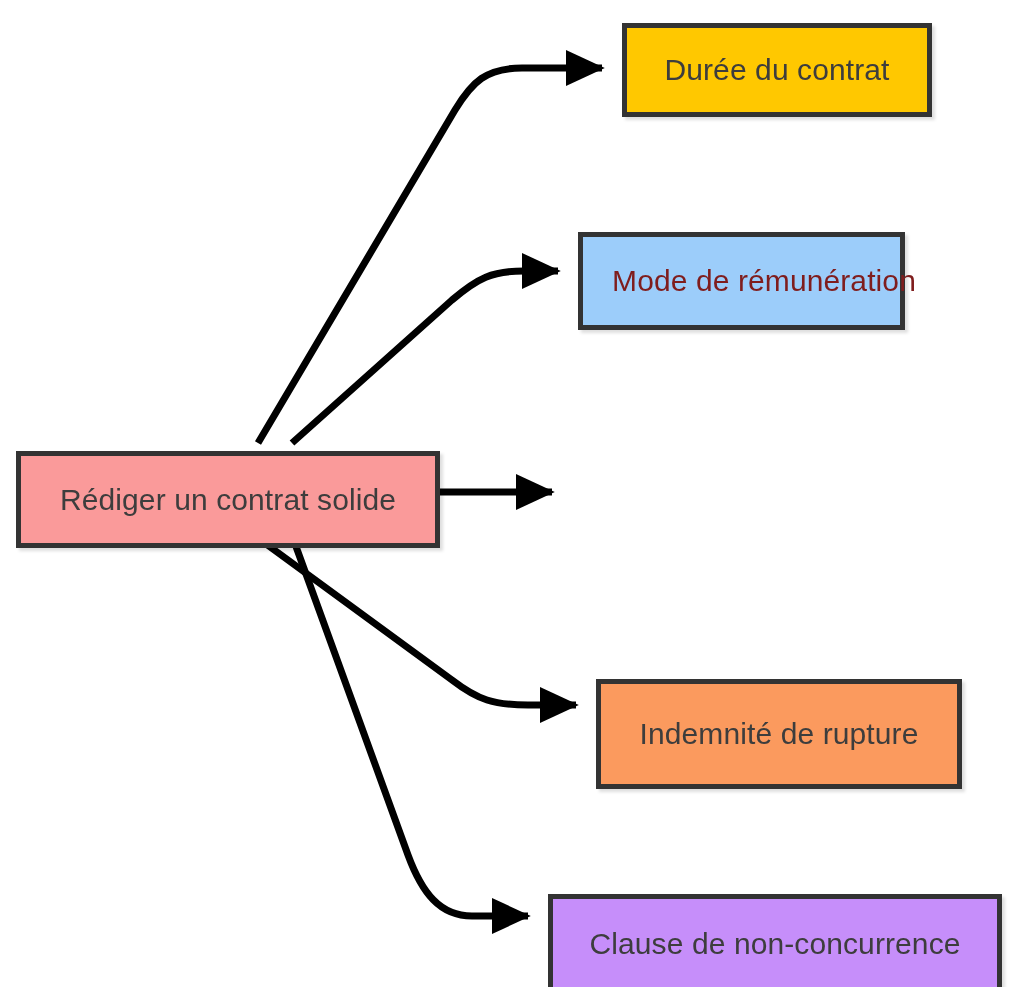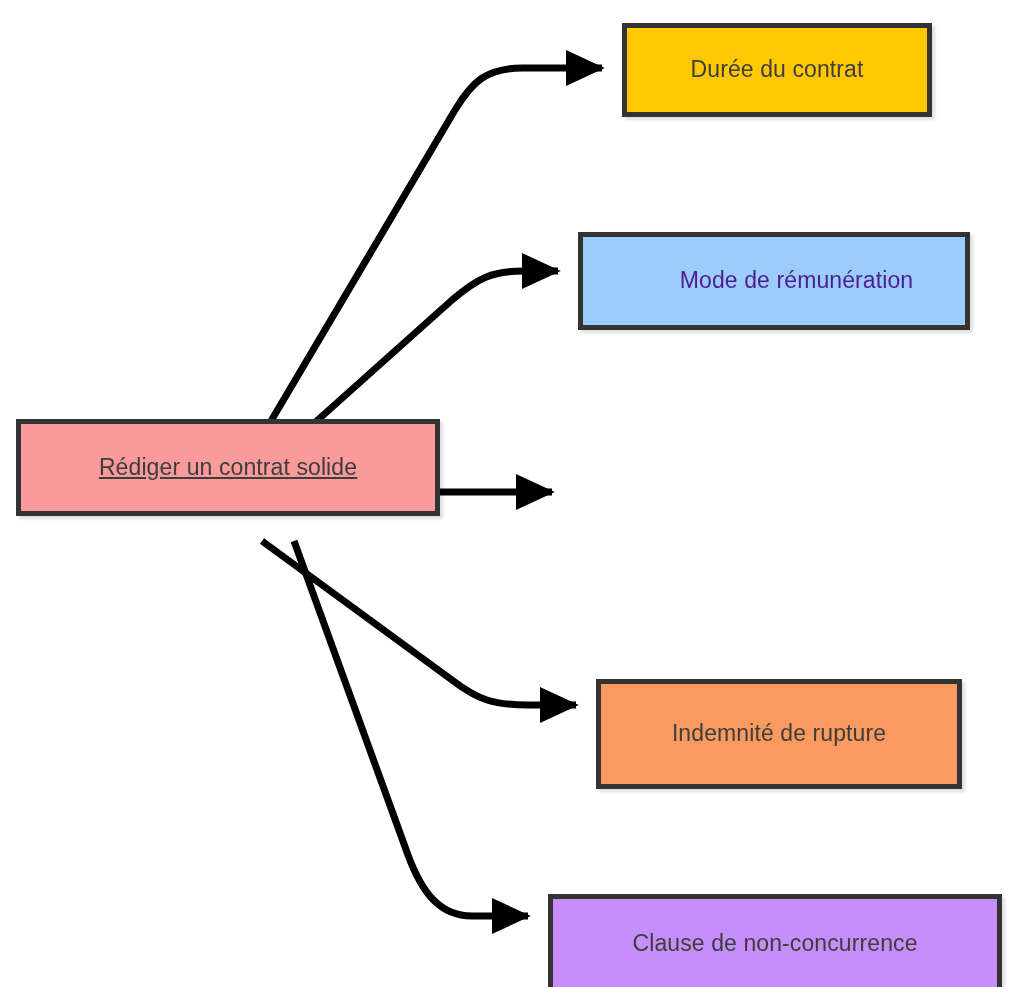--- a/index.html
+++ b/index.html
@@ -27,21 +27,21 @@
   }
   .node {
     position: absolute;
     box-sizing: border-box;
     border: 5px solid #333333;
     display: flex;
     align-items: center;
     justify-content: center;
     text-align: center;
     color: #3d3d3d;
-    font-size: 23px;
+    font-size: 30px;
     line-height: 1.2;
     letter-spacing: 0.1px;
     box-shadow: 3px 3px 3px rgba(0,0,0,0.13);
     white-space: nowrap;
   }
   .node-label {
     display: block;
     padding: 0 10px;
   }
 </style>
@@ -61,29 +61,29 @@
 
     <path d="M292,443 L452,300 C478,278 492,271 524,271 L558,271" fill="none" stroke="#000000" stroke-width="7" stroke-linecap="butt" stroke-linejoin="round" marker-end="url(#arrowhead)"></path>
 
     <path d="M440,492 L552,492" fill="none" stroke="#000000" stroke-width="7" stroke-linecap="butt" stroke-linejoin="round" marker-end="url(#arrowhead)"></path>
 
     <path d="M262,541 L452,680 C478,700 494,705 528,705 L576,705" fill="none" stroke="#000000" stroke-width="7" stroke-linecap="butt" stroke-linejoin="round" marker-end="url(#arrowhead)"></path>
 
     <path d="M294,541 L408,855 C422,893 440,916 472,916 L528,916" fill="none" stroke="#000000" stroke-width="7" stroke-linecap="butt" stroke-linejoin="round" marker-end="url(#arrowhead)"></path>
   </svg>
 
-  <div class="node" id="node-root" style="left: 16px; top: 419px; width: 424px; height: 97px; background: rgb(250, 154, 154); border-color: rgb(51, 51, 51); color: rgb(61, 61, 61); text-decoration: underline;">
+  <div class="node" id="node-root" style="left: 16px; top: 451px; width: 424px; height: 97px; background: rgb(250, 154, 154); border-color: rgb(51, 51, 51); color: rgb(61, 61, 61);">
     <span class="node-label">Rédiger un contrat solide</span>
   </div>
 
   <div class="node" id="node-duree" style="left: 622px; top: 23px; width: 310px; height: 94px; background: rgb(255, 200, 0); border-color: rgb(51, 51, 51); color: rgb(61, 61, 61);">
     <span class="node-label">Durée du contrat</span>
   </div>
 
-  <div class="node" id="node-remuneration" style="left: 578px; top: 232px; width: 392px; height: 98px; background: rgb(156, 205, 250); border-color: rgb(51, 51, 51); color: #4c1d95; padding-left: 45px;">
+  <div class="node" id="node-remuneration" style="left: 578px; top: 232px; width: 327px; height: 98px; background: rgb(156, 205, 250); border-color: rgb(51, 51, 51); color: #7f1d1d; padding-left: 45px;">
     <span class="node-label">Mode de rémunération</span>
   </div>
 
 
   <div class="node" id="node-indemnite" style="left: 596px; top: 650px; width: 366px; height: 110px; background: rgb(251, 154, 94); border-color: rgb(51, 51, 51); color: rgb(61, 61, 61); margin-top: 29px;">
     <span class="node-label">Indemnité de rupture</span>
   </div>
 
   <div class="node" id="node-concurrence" style="left: 548px; top: 868px; width: 454px; height: 100px; background: rgb(198, 142, 250); border-color: rgb(51, 51, 51); color: rgb(61, 61, 61); margin-top: 26px;">
     <span class="node-label">Clause de non-concurrence</span>

